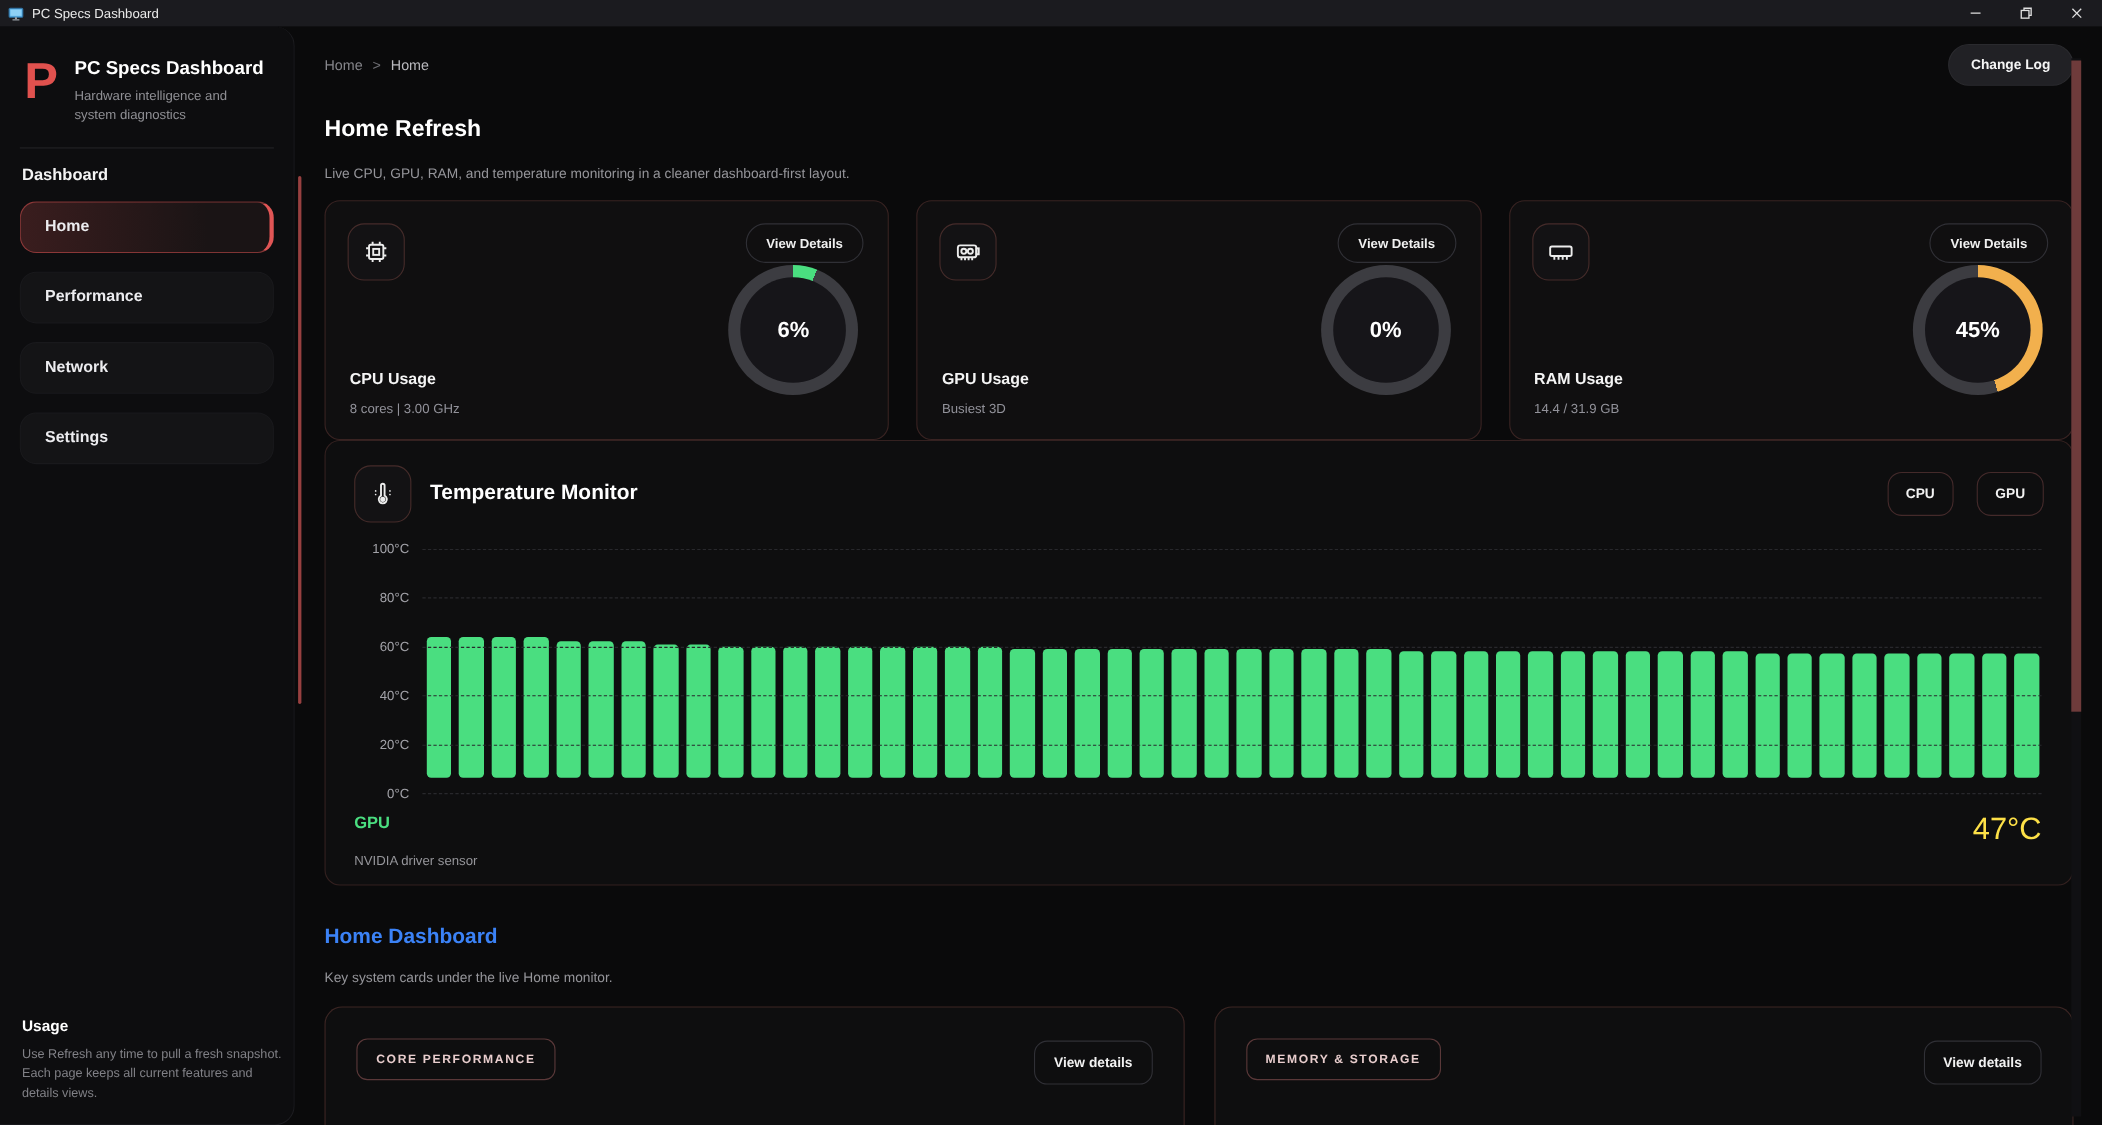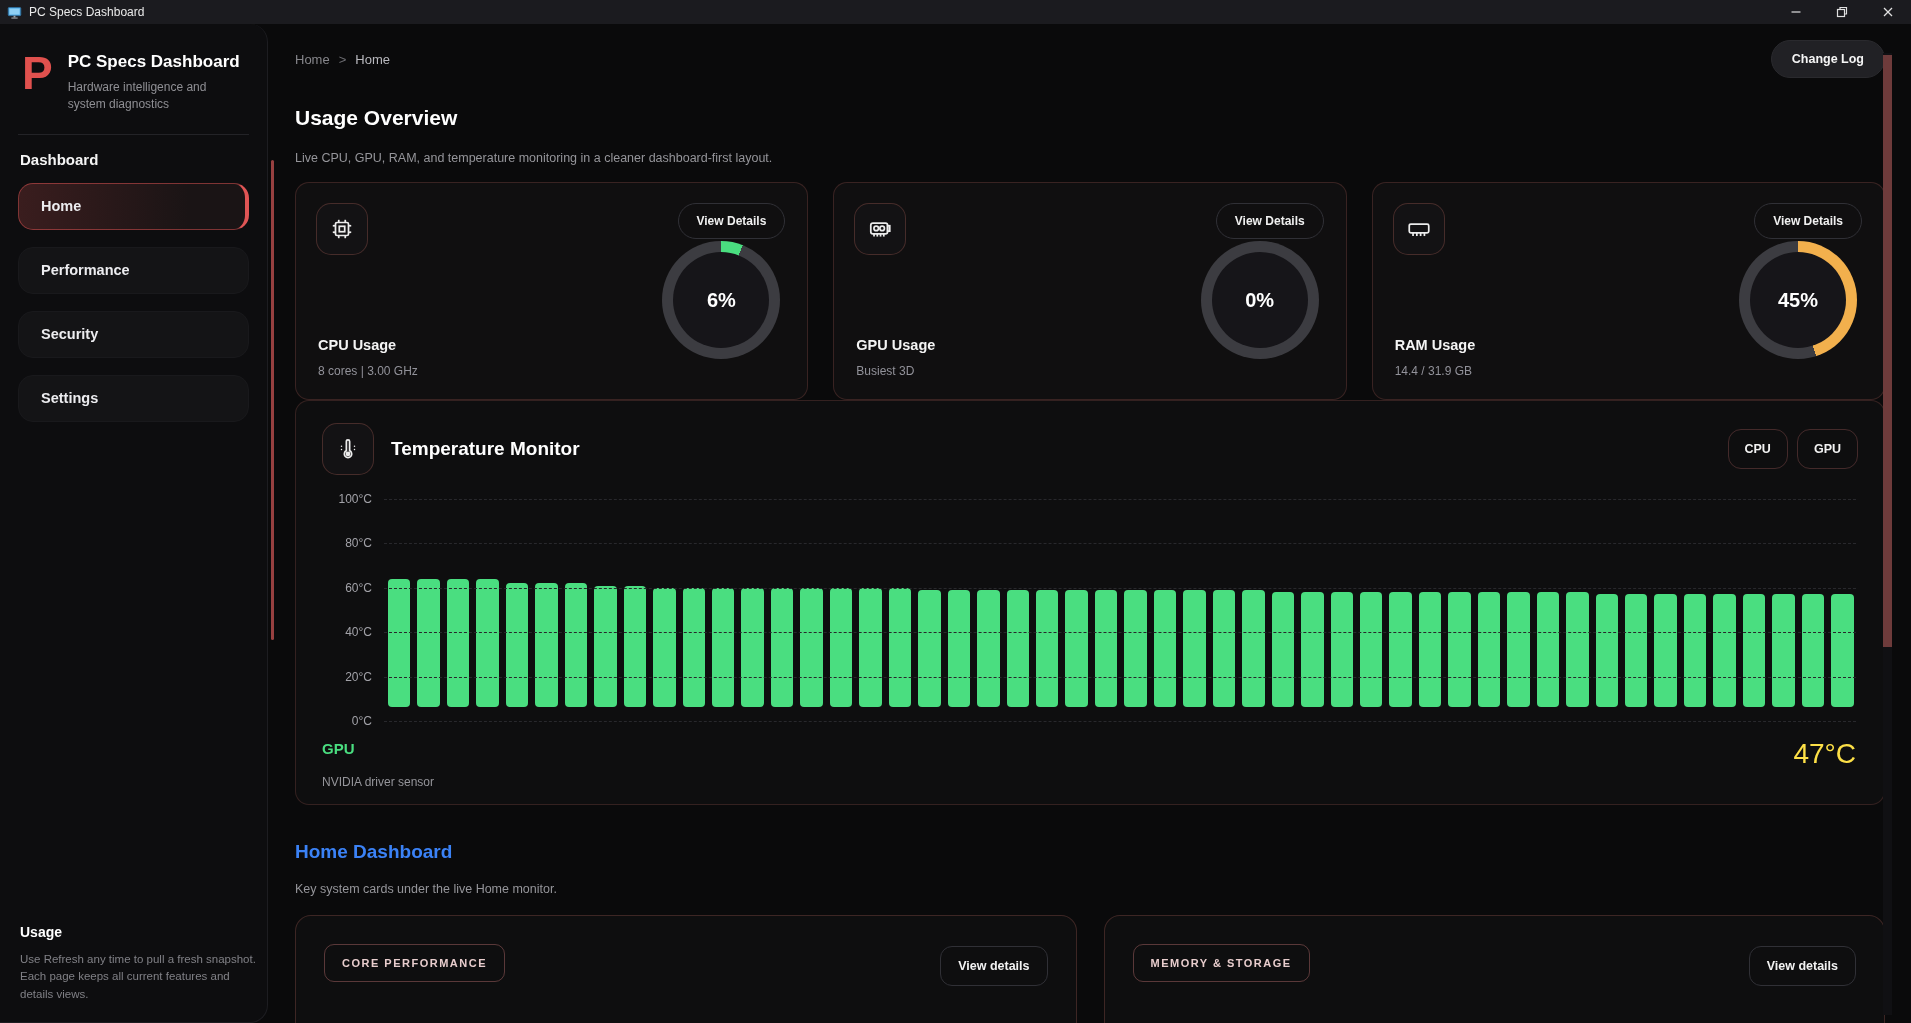--- a/index.html
+++ b/index.html
@@ -63,21 +63,21 @@
                 font-size:20px; font-weight:bold; color:#ffffff; z-index:2; }
   .usage-name { position:absolute; left:22px; bottom:46px; font-size:14.5px; font-weight:bold; color:#f4f4f4; }
   .usage-detail { position:absolute; left:22px; bottom:21px; font-size:12px; color:#92929a; }
 
   
   .temp-card { height:405px; background:#0e0e0f;
                border:1px solid rgba(205,110,100,.2); border-radius:14px;
                padding:22px 26px; position:relative; }
   .temp-header { display:flex; align-items:center; gap:17px; }
   .temp-title { font-size:19px; font-weight:bold; color:#ffffff; }
-  .temp-btns { margin-left:auto; display:flex; gap:9px; }
+  .temp-btns { margin-left:auto; display:flex; gap:21px; }
   .temp-btn { min-width:58px; height:40px; padding:0 16px; border:1px solid rgba(170,95,95,.35);
               border-radius:13px; background:transparent; color:#f2f2f2; font-size:12.5px;
               font-weight:bold; display:flex; align-items:center; justify-content:center; cursor:pointer;
               font-family:"Liberation Sans", sans-serif; }
   .chart { position:relative; margin-top:16px; height:245px; }
   .tick-label { position:absolute; left:0; width:50px; text-align:right; font-size:12px;
                 color:#a2a2a8; transform:translateY(-50%); }
   .gridline { position:absolute; left:62px; right:2px; border-top:1px dashed #28282c; }
   .bars { position:absolute; left:66px; right:4px; top:8px; height:222px;
           display:flex; align-items:flex-end; gap:7px; padding-bottom:14px; }
@@ -143,39 +143,39 @@
     <div class="sb-logo">P</div>
     <div>
       <div class="sb-title">PC Specs Dashboard</div>
       <div class="sb-subtitle">Hardware intelligence and system diagnostics</div>
     </div>
   </div>
   <div class="sb-section">Dashboard</div>
   <nav id="sidebar-nav">
       <div class="nav-item active">Home</div>
       <div class="nav-item">Performance</div>
-      <div class="nav-item">Security</div>
+      <div class="nav-item">Network</div>
       <div class="nav-item">Settings</div>
     </nav>
   <div class="sb-spacer"></div>
   <div class="sb-status-title">Usage</div>
   <div class="sb-status-text">Use Refresh any time to pull a fresh snapshot. Each page keeps all current features and details views.</div>
 </aside>
 <div class="sidebar-accent"></div>
 
 <main class="main">
 
   <div class="topbar">
     <span class="crumb">Home</span>
     <span class="crumb-sep">&gt;</span>
     <span class="crumb current">Home</span>
     <button class="changelog-btn">Change Log</button>
   </div>
 
-  <h1 class="ov-title">Usage Overview</h1>
+  <h1 class="ov-title">Home Refresh</h1>
   <p class="ov-sub">Live CPU, GPU, RAM, and temperature monitoring in a cleaner dashboard-first layout.</p>
 
   <div class="usage-row">
 
     <div class="usage-card">
       <div class="icon-tile">
         <svg width="26" height="26" viewBox="0 0 24 24" fill="none" stroke="#ececec" stroke-width="1.6">
           <rect x="6" y="6" width="12" height="12" rx="1.5"></rect>
             <rect x="9.5" y="9.5" width="5" height="5"></rect>
           <line x1="9" y1="6" x2="9" y2="3.5"></line>

